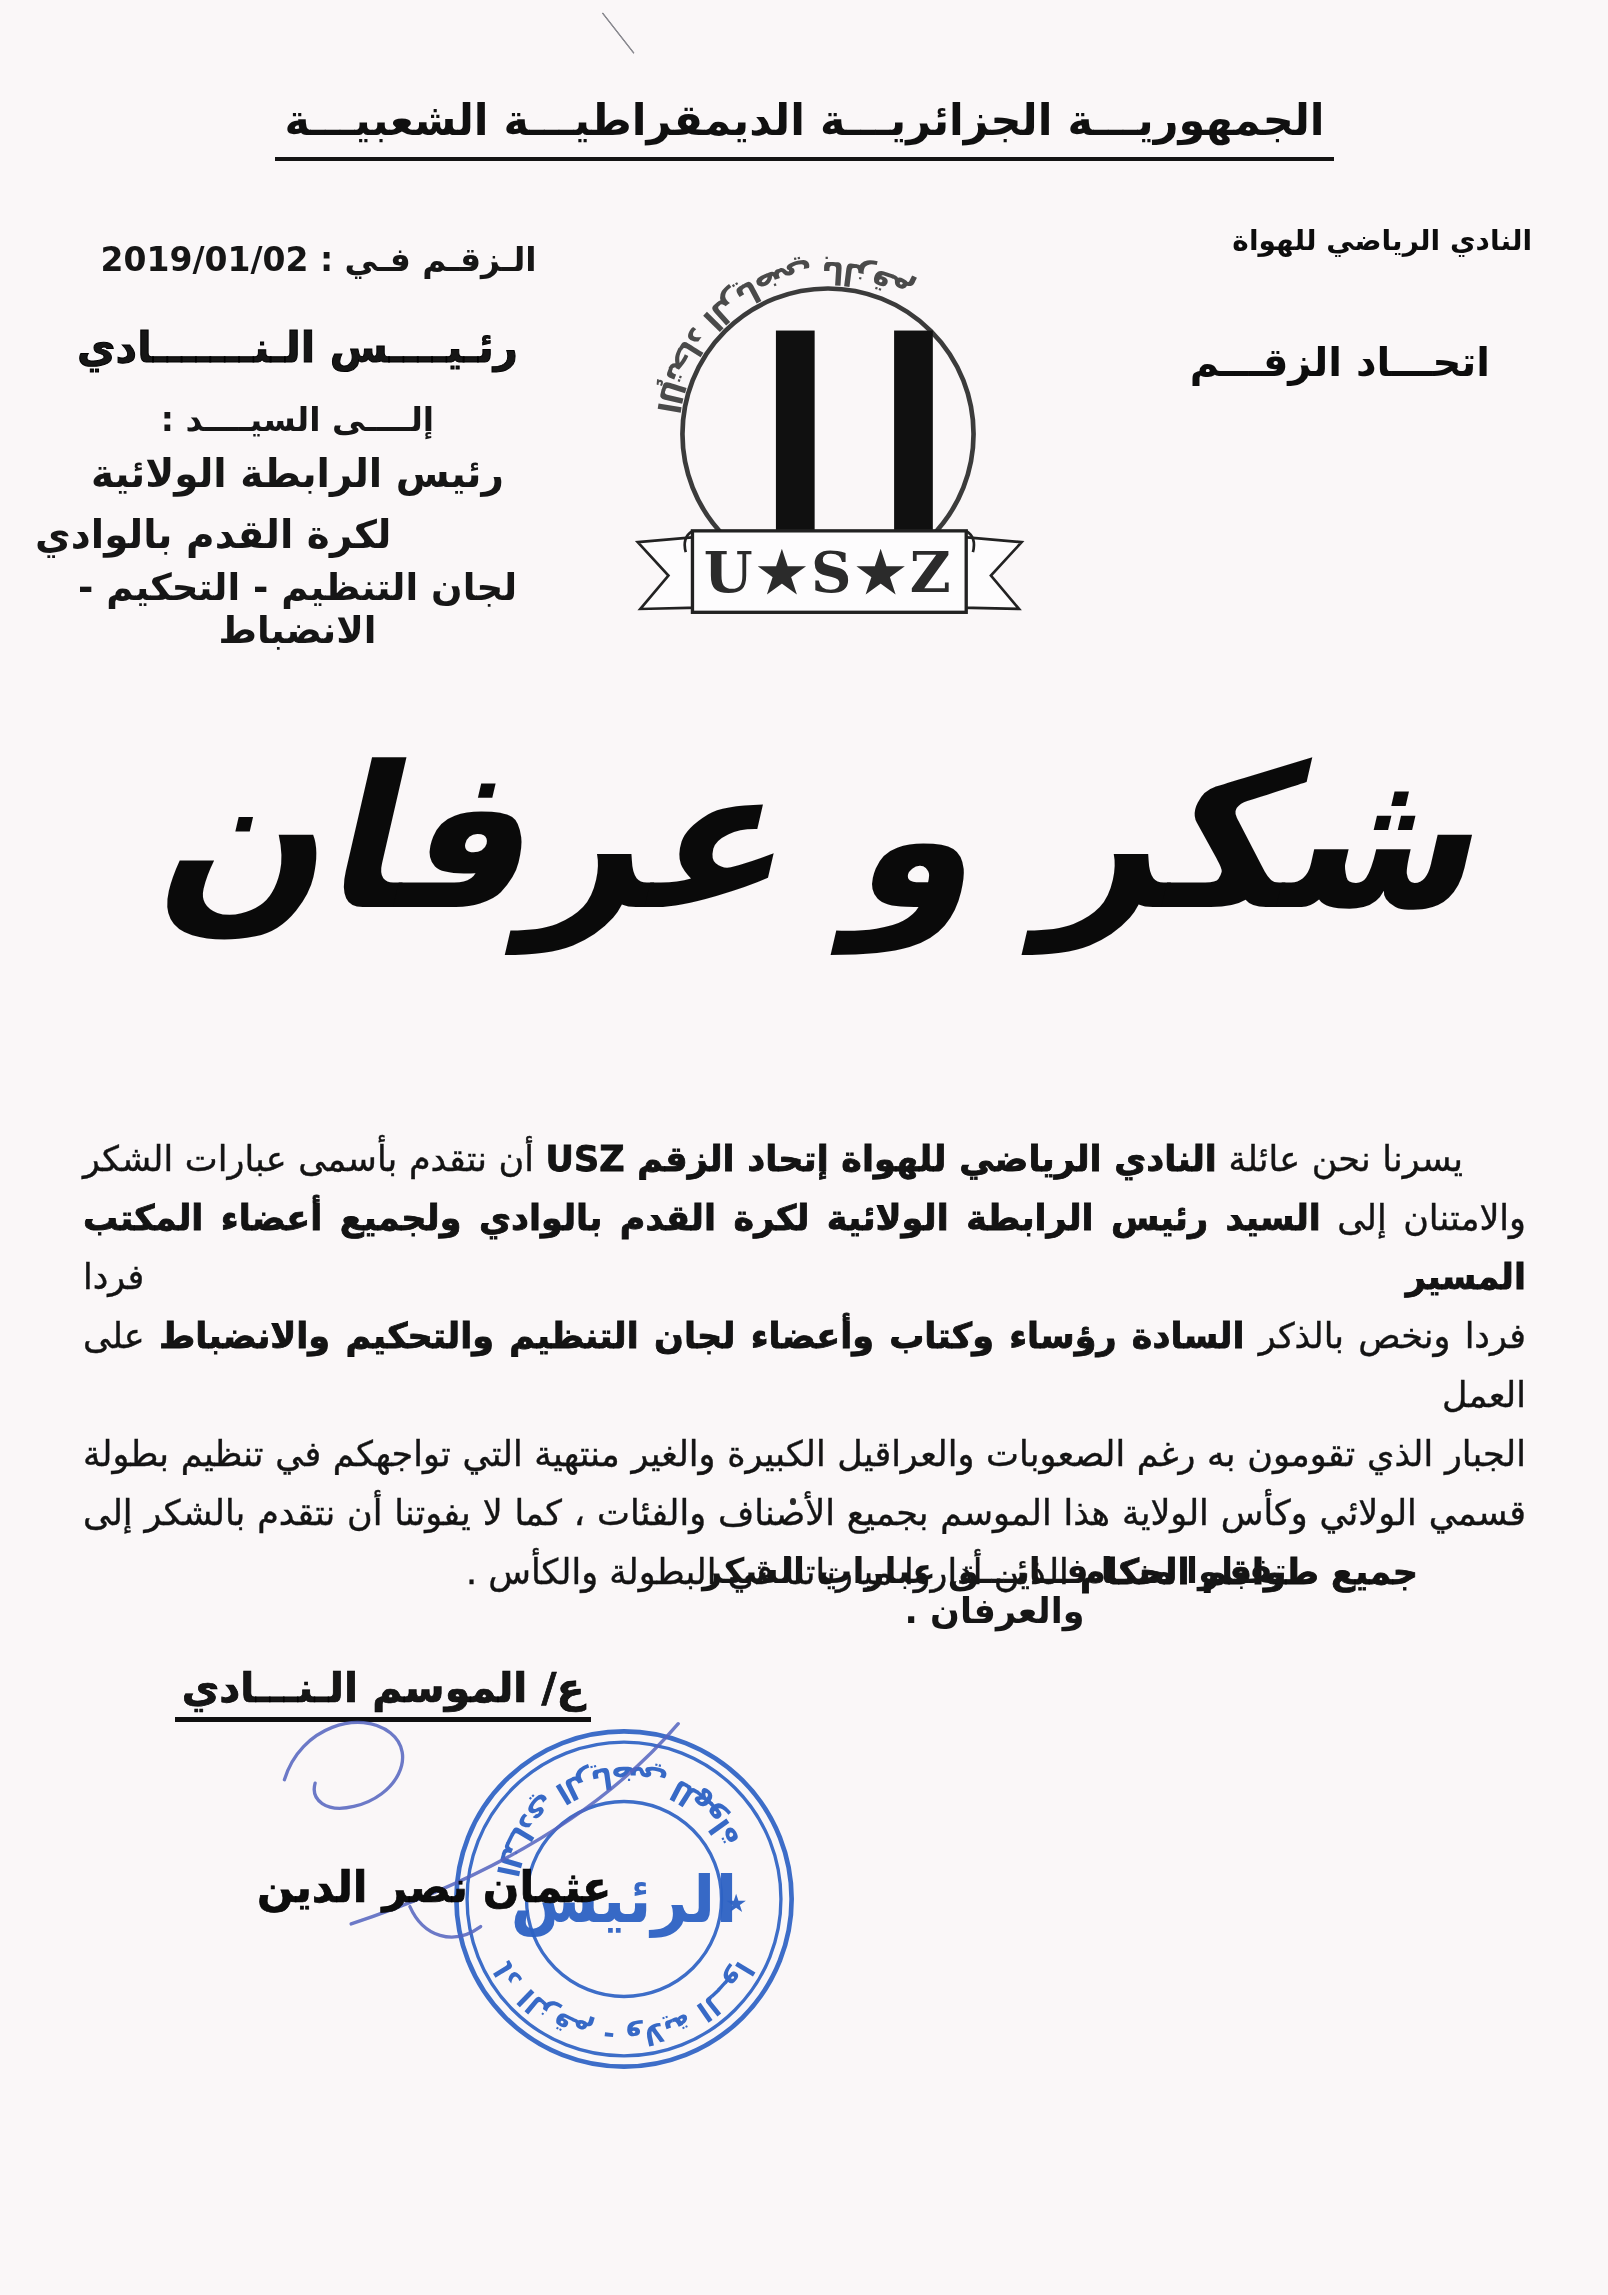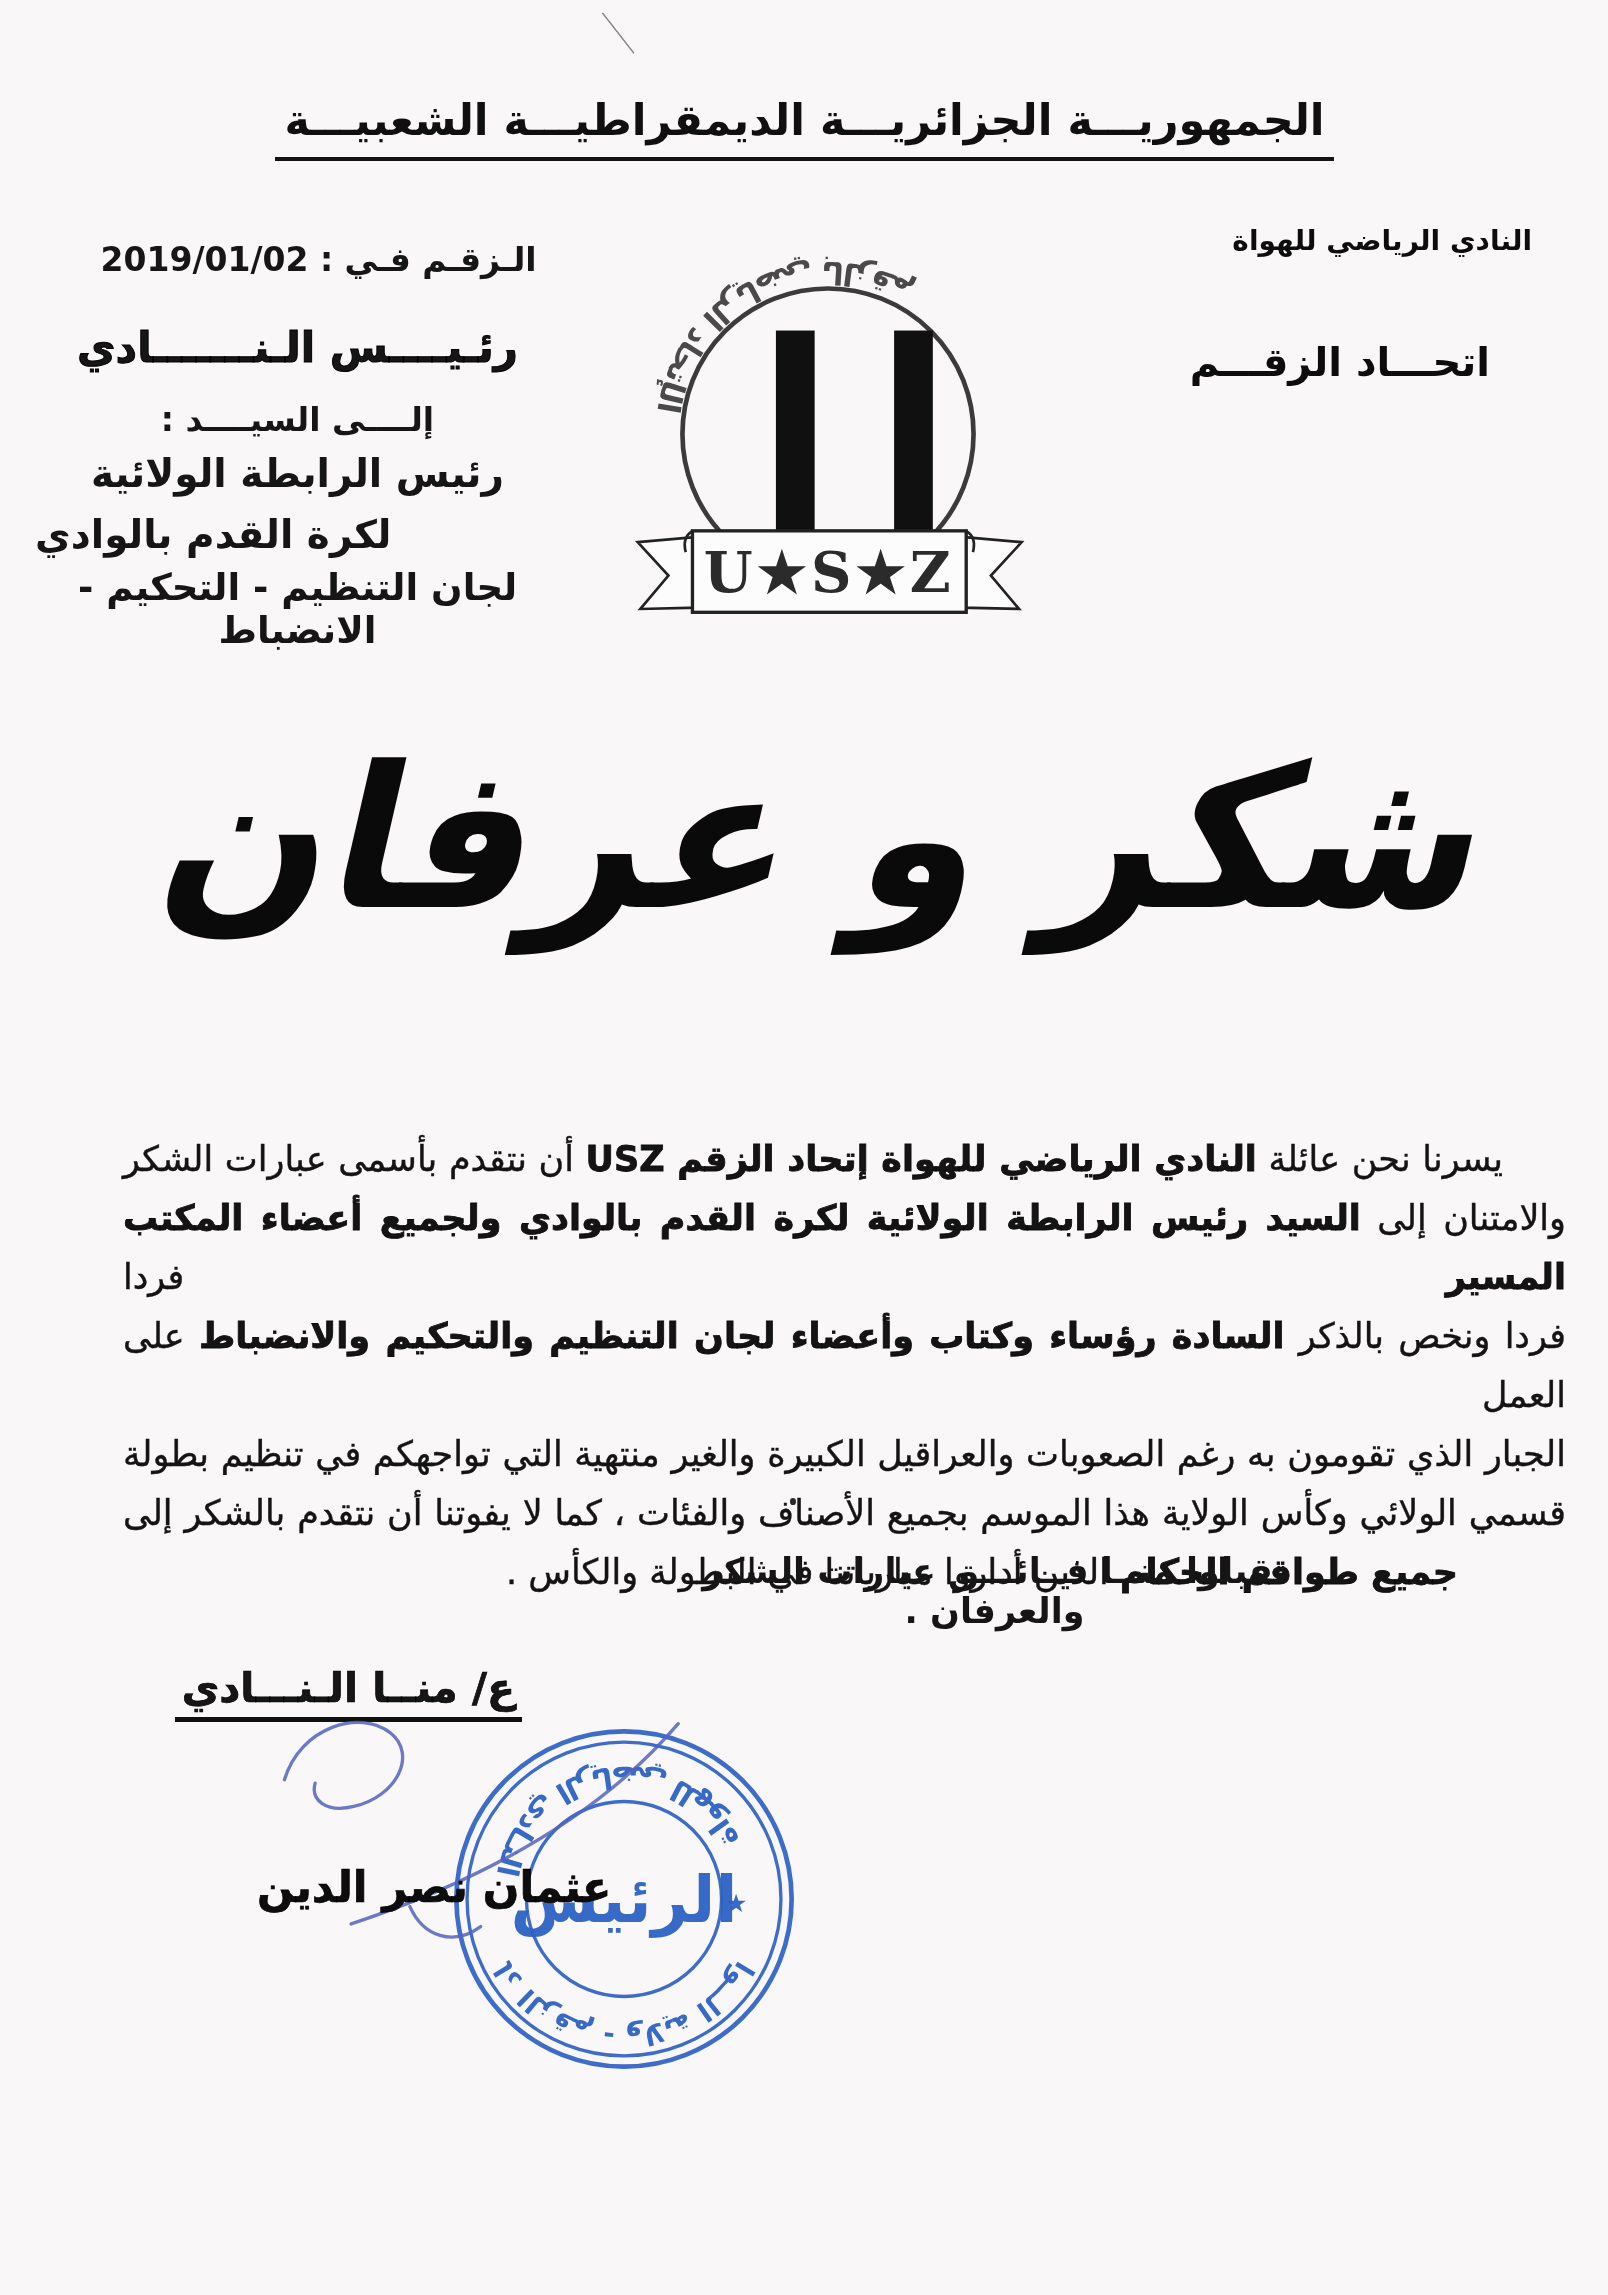--- a/index.html
+++ b/index.html
@@ -38,21 +38,21 @@
   .logo-box{left:611px;top:195px;width:434px;height:434px;}
   
   .main-title{
     top:711px;left:50%;
     transform:translateX(-50%) skewX(-13deg);
     font-size:197px;font-weight:bold;color:#0a0a0a;
     white-space:nowrap;line-height:1.3;
     margin-left:23.4px;
   }
   
-  .body-block{left:83px;top:1130px;width:1443px;font-size:35px;line-height:59px;color:#141414;margin-left:40px;-webkit-text-stroke:0.4px #141414;}
+  .body-block{left:83px;top:1130px;width:1443px;font-size:35px;line-height:59px;color:#141414;-webkit-text-stroke:0.4px #141414;}
   .bline{text-align:justify;text-align-last:justify;}
   .bline.first{padding-right:63px;}
   .bline.last{text-align:right;text-align-last:right;padding-right:108px;}
   .seg{font-weight:normal;}
   .seg.bold{font-weight:bold;-webkit-text-stroke:0.8px #0c0c0c;}
   
   .closing{left:634px;top:1551px;width:721px;text-align:center;font-size:35px;font-weight:bold;}
   
   .signoff{left:175px;top:1664px;font-size:41px;font-weight:bold;border-bottom:5.3px solid #101010;padding:0 6.7px 5.3px 6.7px;-webkit-text-stroke:0.7px #000;}
   .stamp-box{left:437px;top:1712px;width:374px;height:374px;}
@@ -125,21 +125,21 @@
     <div class="bline">
       <span class="seg">قسمي الولائي وكأس الولاية هذا الموسم بجميع الأصناف والفئات ، كما لا يفوتنا أن نتقدم بالشكر إلى</span><span class="seg"></span><span class="seg"></span>
     </div>
     <div class="bline last">
       <span class="seg bold">جميع طواقم الحكام</span><span class="seg"> الذين أداروا مبارياتنا في البطولة والكأس .</span><span class="seg"></span>
     </div>
   </div>
 
   <div class="abs closing ar">تقبلوا منــا فــائـــق عبارات الشكر والعرفان .</div>
 
-  <div class="abs signoff ar">ع/ منــا الـنـــادي</div>
+  <div class="abs signoff ar">ع/ الموسم الـنـــادي</div>
 
   <div class="abs stamp-box">
     <svg width="374" height="374" viewBox="0 0 560 560">
       <defs>
         <path id="stampTop" d="M 470 253 A 192 192 0 1 0 90 307" fill="none"></path>
         <path id="stampBottom" d="M 456 363 A 196 196 0 0 1 104 363" fill="none"></path>
       </defs>
       <g stroke="#2d62c4" fill="none" opacity="0.92">
         <circle cx="280" cy="280" r="251" stroke-width="7"></circle>
         <circle cx="280" cy="280" r="235" stroke-width="5"></circle>

